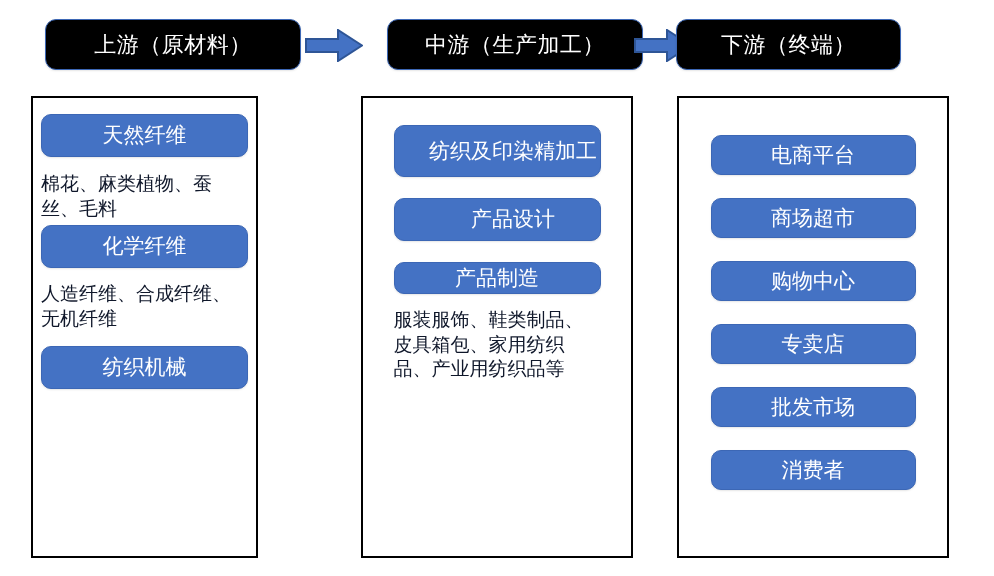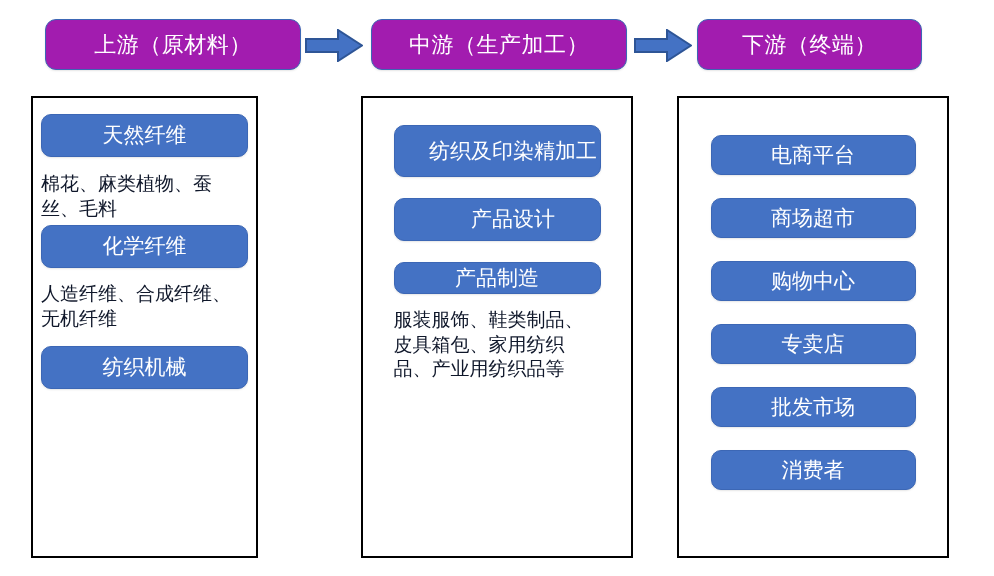--- a/index.html
+++ b/index.html
@@ -20,35 +20,35 @@
     position: absolute;
     left: 0;
     top: 0;
     width: 994px;
     height: 92px;
   }
   .header-box {
     position: absolute;
     top: 19px;
     height: 51px;
-    background: #a21caf;
+    background: #000000;
     border: 1px solid #3C67B5;
     border-radius: 11px;
     box-sizing: border-box;
     color: #ffffff;
     font-size: 22px;
     letter-spacing: 0.5px;
     display: flex;
     align-items: center;
     justify-content: center;
     box-shadow: 0 1px 2px rgba(0,0,0,0.10);
   }
   #hdr-up    { left: 45px;  width: 256px; }
-  #hdr-mid   { left: 371px; width: 256px; }
-  #hdr-down  { left: 697px; width: 225px; }
+  #hdr-mid   { left: 387px; width: 256px; }
+  #hdr-down  { left: 676px; width: 225px; }
 
   .arrow {
     position: absolute;
     top: 29px;
     width: 58px;
     height: 33px;
   }
   #arrow-1 { left: 305px; }
   #arrow-2 { left: 634px; }
   .arrow svg { display: block; width: 58px; height: 33px; }

